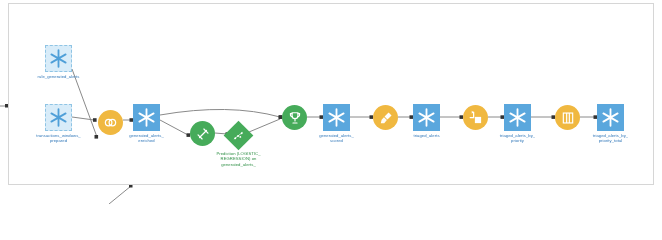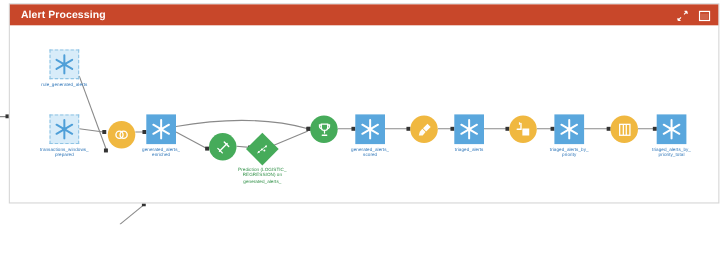--- a/index.html
+++ b/index.html
@@ -50,37 +50,20 @@
 
   <svg class="outer">
     <line x1="0" y1="106" x2="8" y2="106" stroke="#8a8a8a" stroke-width="1"></line>
     <rect x="5" y="104" width="3.5" height="3.5" fill="#333"></rect>
     <line x1="109" y1="204" x2="131" y2="186" stroke="#8a8a8a" stroke-width="1"></line>
     <rect x="129" y="184" width="3.5" height="3.5" fill="#333"></rect>
   </svg>
 
   <div class="panel">
 
-    <div class="titlebar">
-      <span class="title">Alert Processing</span>
-      <div class="tb-btns">
-        <span class="tb-btn">
-          <svg width="11" height="11" viewBox="0 0 12 12">
-            <path d="M10.5 1.5 L7.5 4.5 M10.5 1.5 L10.5 4 M10.5 1.5 L8 1.5" stroke="#fff" stroke-width="1.1" fill="none"></path>
-            <path d="M1.5 10.5 L4.5 7.5 M1.5 10.5 L1.5 8 M1.5 10.5 L4 10.5" stroke="#fff" stroke-width="1.1" fill="none"></path>
-          </svg>
-        </span>
-        <span class="tb-btn">
-          <svg width="11" height="11" viewBox="0 0 12 12">
-            <rect x="1" y="1.5" width="10" height="9" stroke="#fff" stroke-width="1.2" fill="none"></rect>
-            <rect x="2.2" y="3.8" width="7.6" height="5.4" fill="#fff" opacity=".15"></rect>
-          </svg>
-        </span>
-      </div>
-    </div>
 
     <div class="canvas">
 
       <svg class="edges">
         <g stroke="#8a8a8a" stroke-width="1" fill="none">
 
           <path d="M63 46 L88 114"></path>
 
           <path d="M63 94 L85 97"></path>
 

